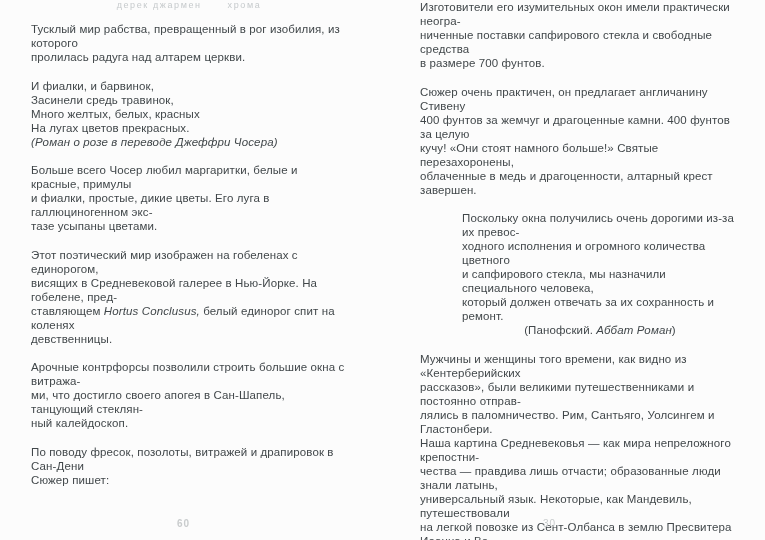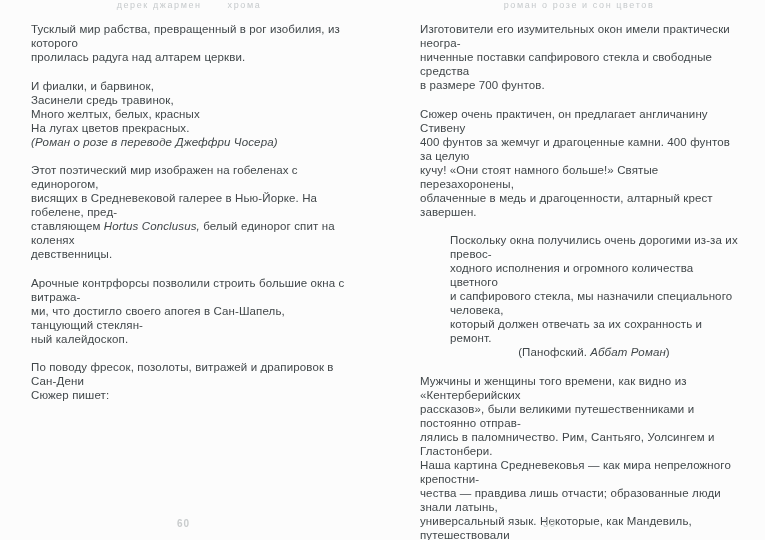--- a/index.html
+++ b/index.html
@@ -25,21 +25,21 @@
     letter-spacing: 1.6px;
     color: #c6cacc;
     white-space: nowrap;
   }
   .running-head .rh-author { margin-right: 26px; }
   .page-body p, .page-body .poem, .page-body .blockquote {
     margin: 0 0 14.5px 0;
   }
   .poem { margin-left: 54px; }
   .blockquote { margin-left: 24px; }
-  .page-right .blockquote { margin-left: 30px; }
+  .page-right .blockquote { margin-left: 42px; }
   .bq-attribution { text-align: center; }
   .folio {
     position: absolute; top: 518px;
     font-size: 10px; line-height: 12px;
     letter-spacing: 1px;
     color: #c9cccd;
   }
   .folio-left  { left: 146px; font-weight: bold; }
   .folio-right { left: 123px; }
   i { }
@@ -49,32 +49,30 @@
 
 <div class="spread">
 
   <section class="page page-left">
     <header class="running-head">
       <span class="rh-author">дерек джармен</span><span>хрома</span>
     </header>
     <div class="page-body">
       <p>Тусклый мир рабства, превращенный в рог изобилия, из которого<br>пролилась радуга над алтарем церкви.</p>
       <div class="poem">И фиалки, и барвинок,<br>Засинели средь травинок,<br>Много желтых, белых, красных<br>На лугах цветов прекрасных.<br><i>(Роман о розе в переводе Джеффри Чосера)</i></div>
+      <p>Больше всего Чосер любил маргаритки, белые и красные, примулы<br>и фиалки, простые, дикие цветы. Его луга в галлюциногенном экс-<br>тазе усыпаны цветами.</p>
       <p>Этот поэтический мир изображен на гобеленах с единорогом,<br>висящих в Средневековой галерее в Нью-Йорке. На гобелене, пред-<br>ставляющем <i>Hortus Conclusus,</i> белый единорог спит на коленях<br>девственницы.</p>
       <p>Арочные контрфорсы позволили строить большие окна с витража-<br>ми, что достигло своего апогея в Сан-Шапель, танцующий стеклян-<br>ный калейдоскоп.</p>
       <p>По поводу фресок, позолоты, витражей и драпировок в Сан-Дени<br>Сюжер пишет:</p>
 
     </div>
     <div class="folio folio-left">60</div>
   </section>
 
   <section class="page page-right">
-    <header class="running-head">
-      <span>роман о розе и сон цветов</span>
-    </header>
     <div class="page-body">
       <p>Изготовители его изумительных окон имели практически неогра-<br>ниченные поставки сапфирового стекла и свободные средства<br>в размере 700 фунтов.</p>
       <p>Сюжер очень практичен, он предлагает англичанину Стивену<br>400 фунтов за жемчуг и драгоценные камни. 400 фунтов за целую<br>кучу! «Они стоят намного больше!» Святые перезахоронены,<br>облаченные в медь и драгоценности, алтарный крест завершен.</p>
       <div class="blockquote">
         <div>Поскольку окна получились очень дорогими из-за их превос-<br>ходного исполнения и огромного количества цветного<br>и сапфирового стекла, мы назначили специального человека,<br>который должен отвечать за их сохранность и ремонт.</div>
         <div class="bq-attribution">(Панофский. <i>Аббат Роман</i>)</div>
       </div>
       <p>Мужчины и женщины того времени, как видно из «Кентерберийских<br>рассказов», были великими путешественниками и постоянно отправ-<br>лялись в паломничество. Рим, Сантьяго, Уолсингем и Гластонбери.<br>Наша картина Средневековья — как мира непреложного крепостни-<br>чества — правдива лишь отчасти; образованные люди знали латынь,<br>универсальный язык. Некоторые, как Мандевиль, путешествовали<br>на легкой повозке из Сент-Олбанса в землю Пресвитера Иоанна и Ве-<br>ликанов, а другие отправлялись по следам Марко Поло в Китай по-<br>смотреть на великого Хана, по пути минуя копи на берегах реки Оксус,<br>где добывали ляпис, самый драгоценный из цветов, ультрамарин.<br>Заморский голубой, который дал свой цвет мантии Царицы Небесной.</p>
 
     </div>

